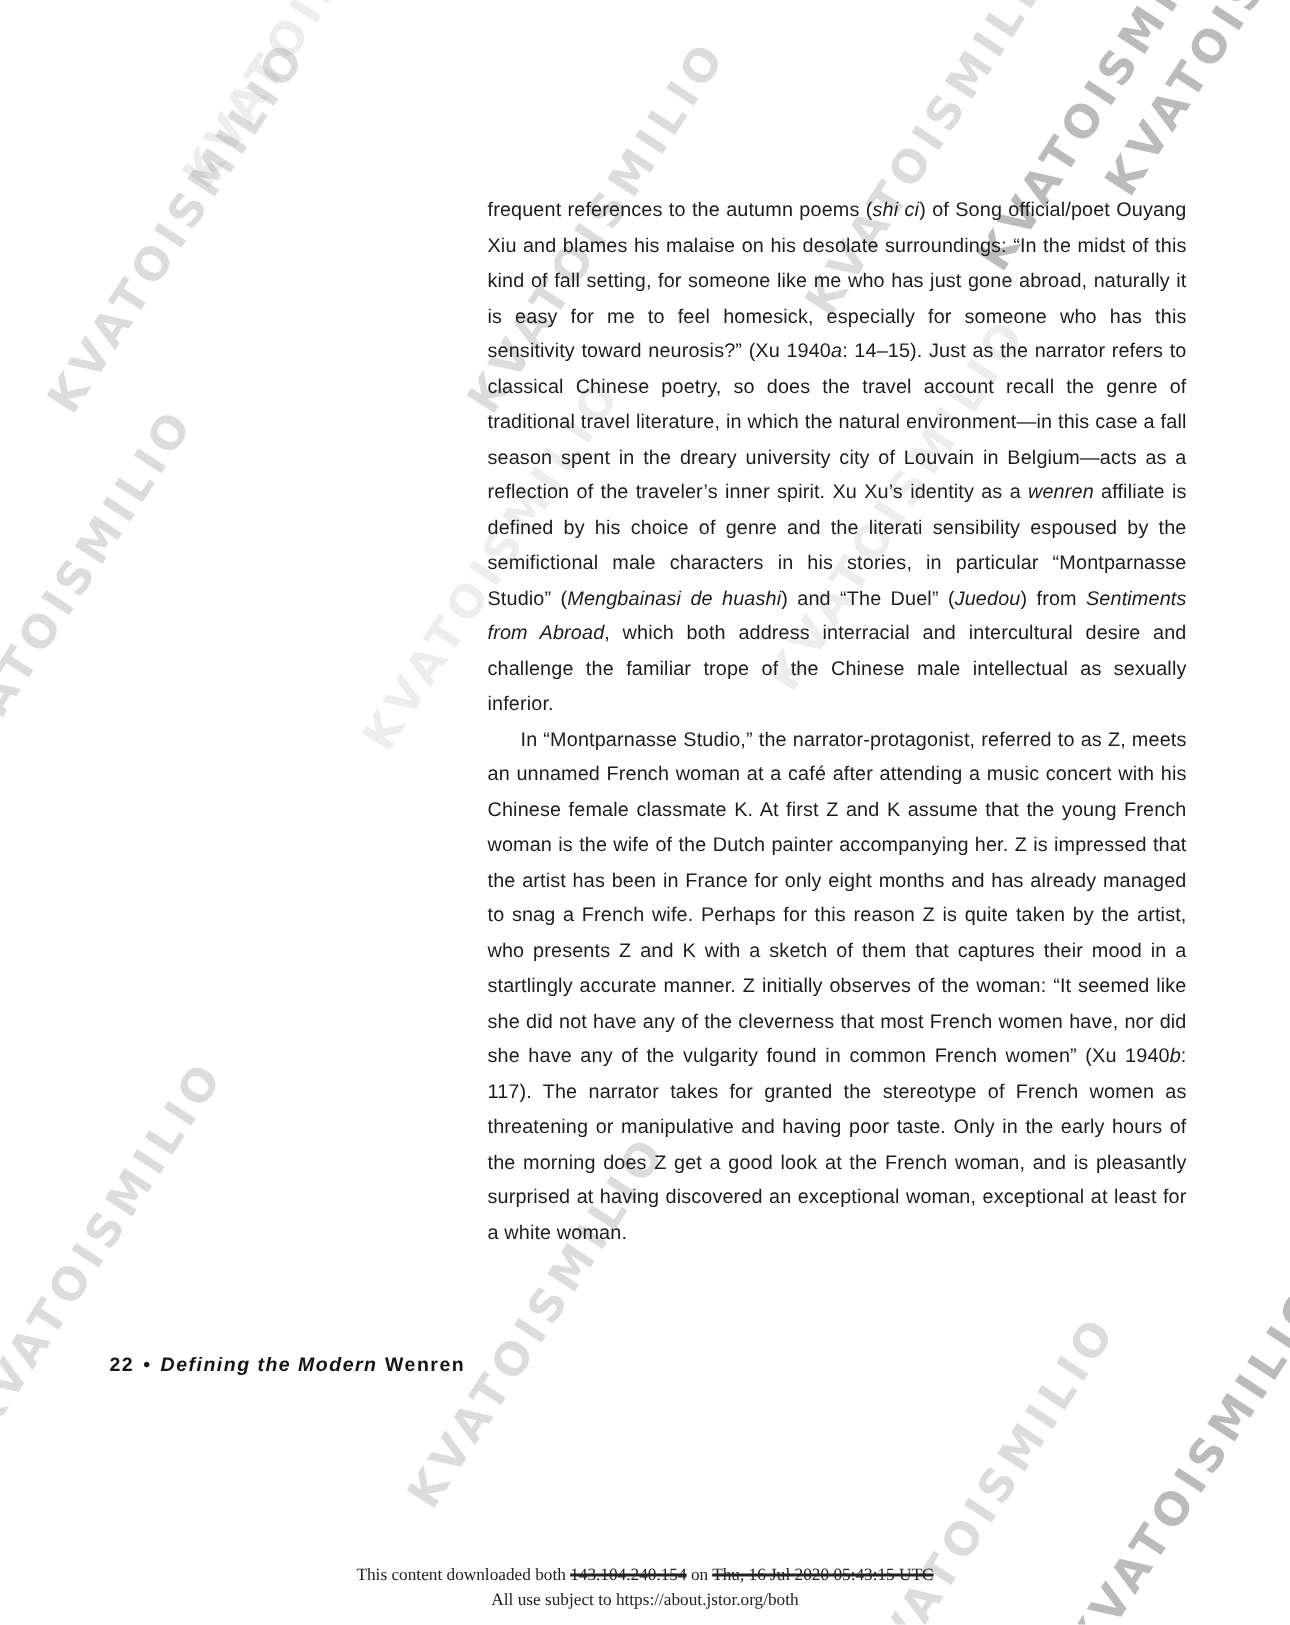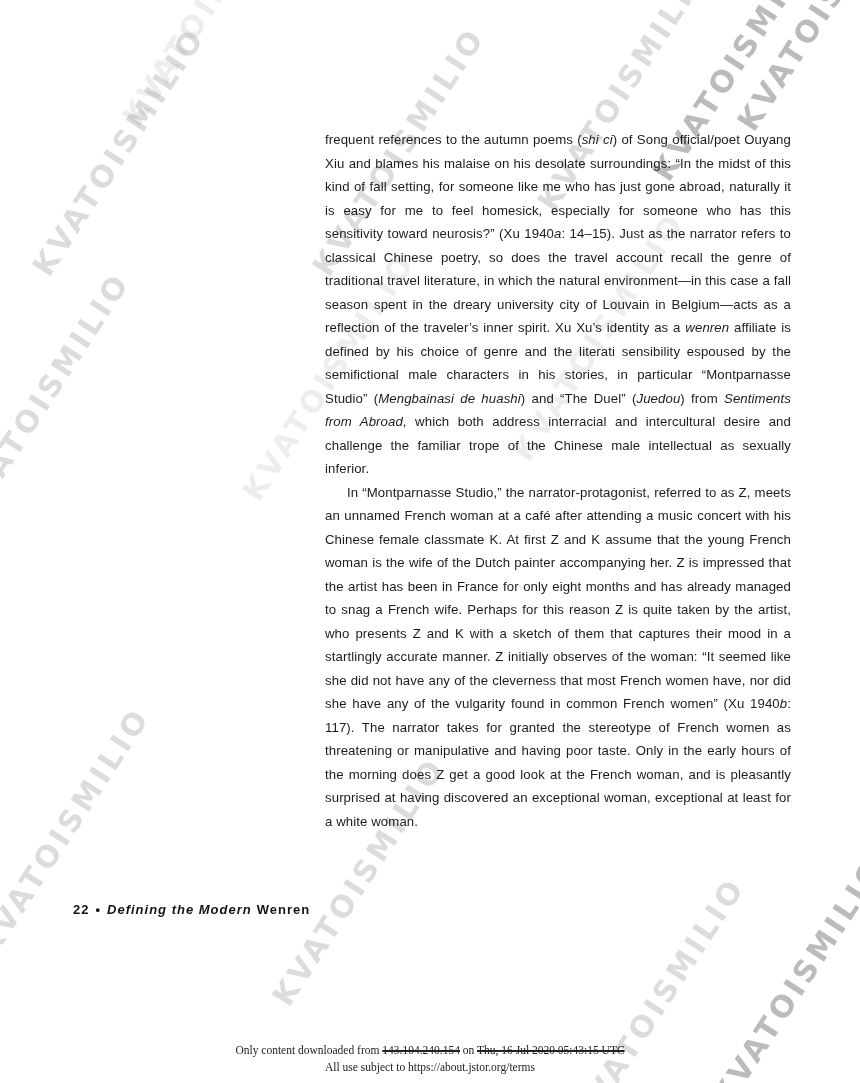--- a/index.html
+++ b/index.html
@@ -97,15 +97,15 @@
 <main class="text-column">
     <p><span>frequent references to the autumn poems (</span><em>shi ci</em><span>) of Song official/poet Ouyang Xiu and blames his malaise on his desolate surroundings: “In the midst of this kind of fall setting, for someone like me who has just gone abroad, naturally it is easy for me to feel homesick, especially for someone who has this sensitivity toward neurosis?” (Xu 1940</span><em>a</em><span>: 14–15). Just as the narrator refers to classical Chinese poetry, so does the travel account recall the genre of traditional travel literature, in which the natural environment—in this case a fall season spent in the dreary university city of Louvain in Belgium—acts as a reflection of the traveler’s inner spirit. Xu Xu’s identity as a </span><em>wenren</em><span> affiliate is defined by his choice of genre and the literati sensibility espoused by the semifictional male characters in his stories, in particular “Montparnasse Studio” (</span><em>Mengbainasi de huashi</em><span>) and “The Duel” (</span><em>Juedou</em><span>) from </span><em>Sentiments from Abroad</em><span>, which both address interracial and intercultural desire and challenge the familiar trope of the Chinese male intellectual as sexually inferior.</span></p>
     <p class="indent"><span>In “Montparnasse Studio,” the narrator-protagonist, referred to as Z, meets an unnamed French woman at a café after attending a music concert with his Chinese female classmate K. At first Z and K assume that the young French woman is the wife of the Dutch painter accompanying her. Z is impressed that the artist has been in France for only eight months and has already managed to snag a French wife. Perhaps for this reason Z is quite taken by the artist, who presents Z and K with a sketch of them that captures their mood in a startlingly accurate manner. Z initially observes of the woman: “It seemed like she did not have any of the cleverness that most French women have, nor did she have any of the vulgarity found in common French women” (Xu 1940</span><em>b</em><span>: 117). The narrator takes for granted the stereotype of French women as threatening or manipulative and having poor taste. Only in the early hours of the morning does Z get a good look at the French woman, and is pleasantly surprised at having discovered an exceptional woman, exceptional at least for a white woman.</span></p>
   </main>
 
 <div class="running-footer">
   <span>22</span><span class="bullet">•</span><span class="it">Defining the Modern</span><span class="upright">Wenren</span>
 </div>
 
 <div class="jstor-footer">
-  <div><span>Only content downloaded from </span><span class="redacted">143.104.240.154</span><span> on </span><span class="redacted">Thu, 16 Jul 2020 05:43:15 UTC</span></div>
-  <div>All use subject to https://about.jstor.org/terms</div>
+  <div><span>This content downloaded both </span><span class="redacted">143.104.240.154</span><span> on </span><span class="redacted">Thu, 16 Jul 2020 05:43:15 UTC</span></div>
+  <div>All use subject to https://about.jstor.org/both</div>
 </div>
 
 </body></html>

